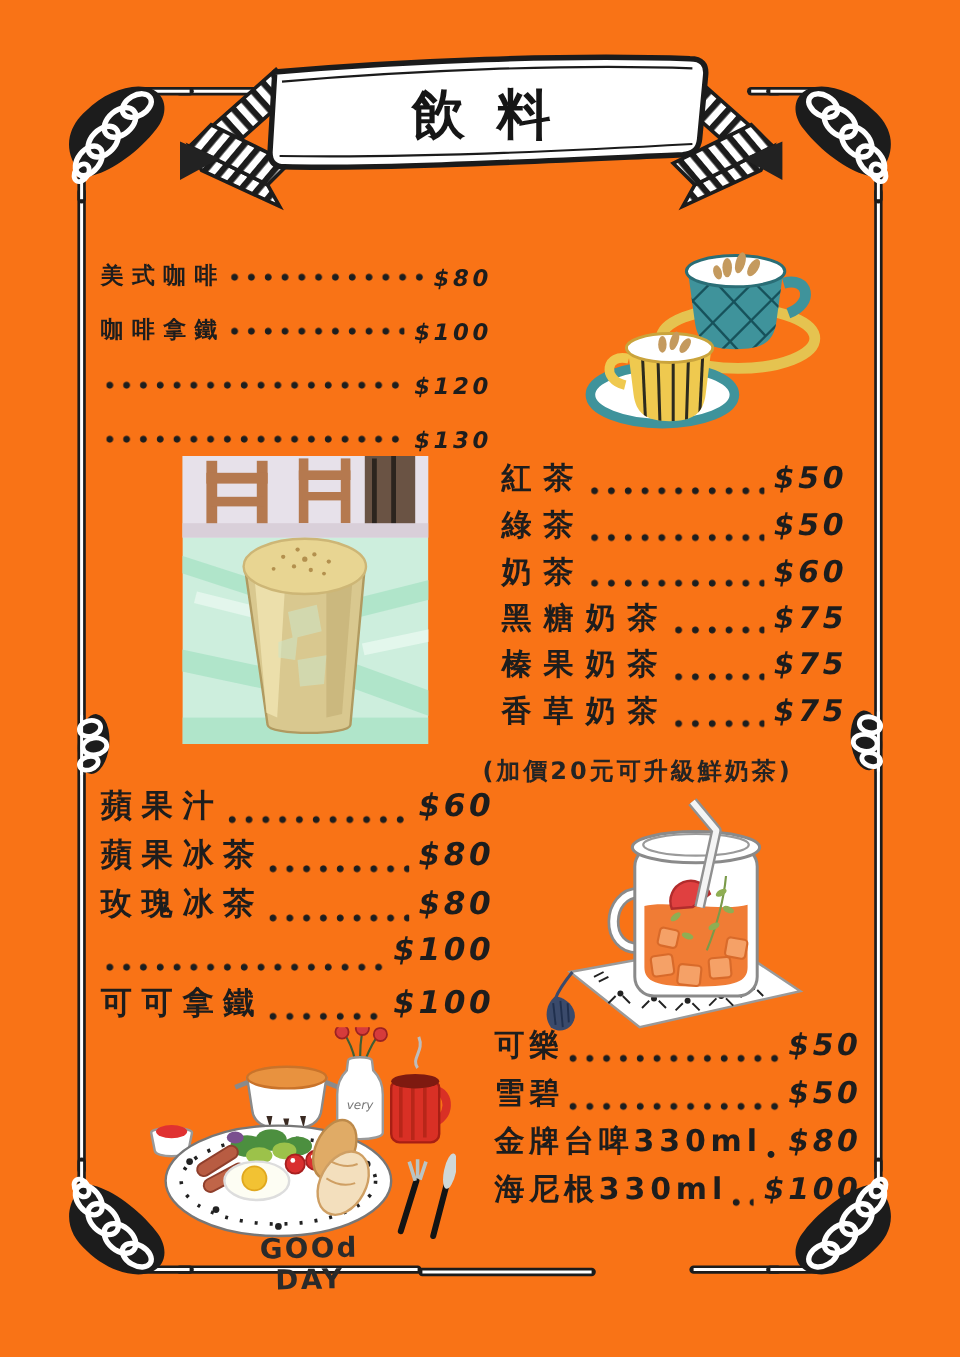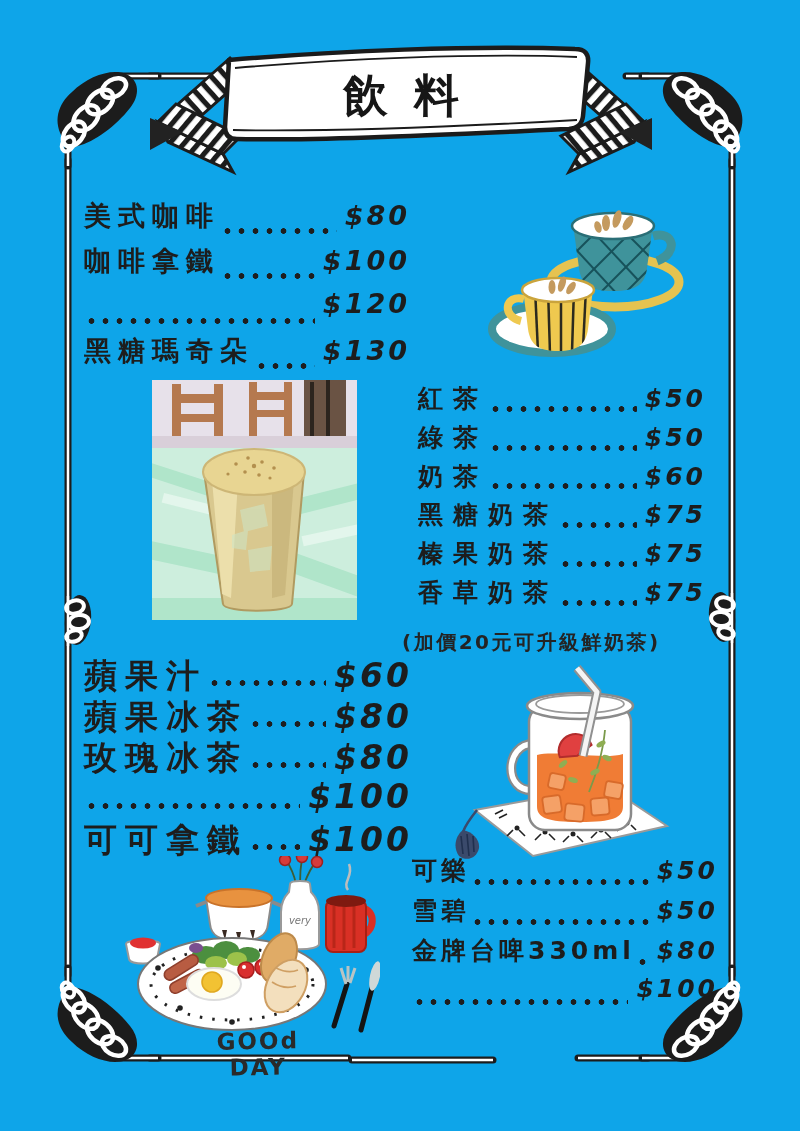--- a/index.html
+++ b/index.html
@@ -1,35 +1,35 @@
 <!DOCTYPE html>
 <html><head>
 <meta charset="utf-8">
 <style>
   html,body{margin:0;padding:0;background:#e8e8e8;}
-  #page{position:relative;width:800px;height:1131px;background:#0ea5e9;overflow:hidden;
+  #page{position:relative;width:800px;height:1131px;background:#f97316;overflow:hidden;
         font-family:"DejaVu Sans",sans-serif;color:#202020;}
   svg{display:block;}
   .abs{position:absolute;}
   
   .menu-list{position:absolute;}
   .menu-row{display:flex;align-items:baseline;font-weight:600;color:#1d1d1d;}
   .mi-name{white-space:nowrap;}
   .mi-dots{flex:1;align-self:flex-end;height:8px;margin:0 8px 8px 4px;
            background-image:radial-gradient(circle at 3.5px 4px,#1e1e1e 2.5px,transparent 3.2px);
            background-size:14px 8px;background-repeat:repeat-x;}
   .mi-price{font-style:italic;letter-spacing:3px;white-space:nowrap;}
   .sec1{left:84px;top:198px;width:326px;}
-  .sec1 .menu-row{height:45px;font-size:27px;}
+  .sec1 .menu-row{height:45px;font-size:19px;align-items:flex-end;}
   .sec1 .mi-name{letter-spacing:7px;}
   .sec2{left:418px;top:382px;width:288px;}
   .sec2 .menu-row{height:38.8px;font-size:25px;}
   .sec2 .mi-name{letter-spacing:10px;}
   .sec3{left:84px;top:654px;width:328px;}
-  .sec3 .menu-row{height:41px;font-size:33px;}
+  .sec3 .menu-row{height:41px;font-size:26px;}
   .sec3 .mi-name{letter-spacing:8px;}
   .sec4{left:412px;top:854px;width:306px;text-align:right;}
   .sec4 .menu-row{height:40px;font-size:25px;}
   .sec4 .mi-name{letter-spacing:4px;}
   #upgrade-note{left:402px;top:629px;font-size:20px;letter-spacing:2.5px;font-weight:700;color:#242424;}
   
   #banner-title{left:278px;top:66px;width:246px;text-align:center;font-size:45px;font-weight:700;
                 letter-spacing:26px;padding-left:26px;box-sizing:border-box;color:#161616;}
   
   #good-day{left:188px;top:1028px;width:140px;text-align:center;font-size:23px;font-weight:700;
@@ -127,21 +127,20 @@
     <div class="menu-row">
       <span class="mi-name">咖啡拿鐵</span>
       <span class="mi-dots"></span>
       <span class="mi-price">$100</span>
     </div>
     <div class="menu-row">
       <span class="mi-dots"></span>
       <span class="mi-price">$120</span>
     </div>
     <div class="menu-row">
-      <span class="mi-name">黑糖瑪奇朵</span>
       <span class="mi-dots"></span>
       <span class="mi-price">$130</span>
     </div>
   </div>
 
   <svg class="abs" style="left:478px;top:190px;" width="235" height="180" viewBox="0 0 235 180">
     <defs>
       <clipPath id="cupA">
           <path d="M95,34 L175,34 L169,78 C167,94 159,101 135,101 C111,101 103,94 101,78 Z"></path>
         </clipPath>
@@ -368,20 +367,21 @@
       <span class="mi-name">雪碧</span>
       <span class="mi-dots"></span>
       <span class="mi-price">$50</span>
     </div>
     <div class="menu-row">
       <span class="mi-name">金牌台啤330ml</span>
       <span class="mi-dots"></span>
       <span class="mi-price">$80</span>
     </div>
     <div class="menu-row">
+      <span class="mi-name">海尼根330ml</span>
       <span class="mi-dots"></span>
       <span class="mi-price">$100</span>
     </div>
   </div>
 
   <svg class="abs" style="left:110px;top:856px;" width="270" height="180" viewBox="0 0 270 180">
 
     <path d="M96,42 C96,35 162,35 162,42 L158,68 C157,79 149,85 129,85 C109,85 101,79 100,68 Z" fill="#fff" stroke="#8a8a8a" stroke-width="2"></path>
     <ellipse cx="129" cy="42" rx="33" ry="9" fill="#e8923f" stroke="#c9732a" stroke-width="2"></ellipse>
     <path d="M96,46 L86,50 M162,46 L172,50" stroke="#8a8a8a" stroke-width="4"></path>

